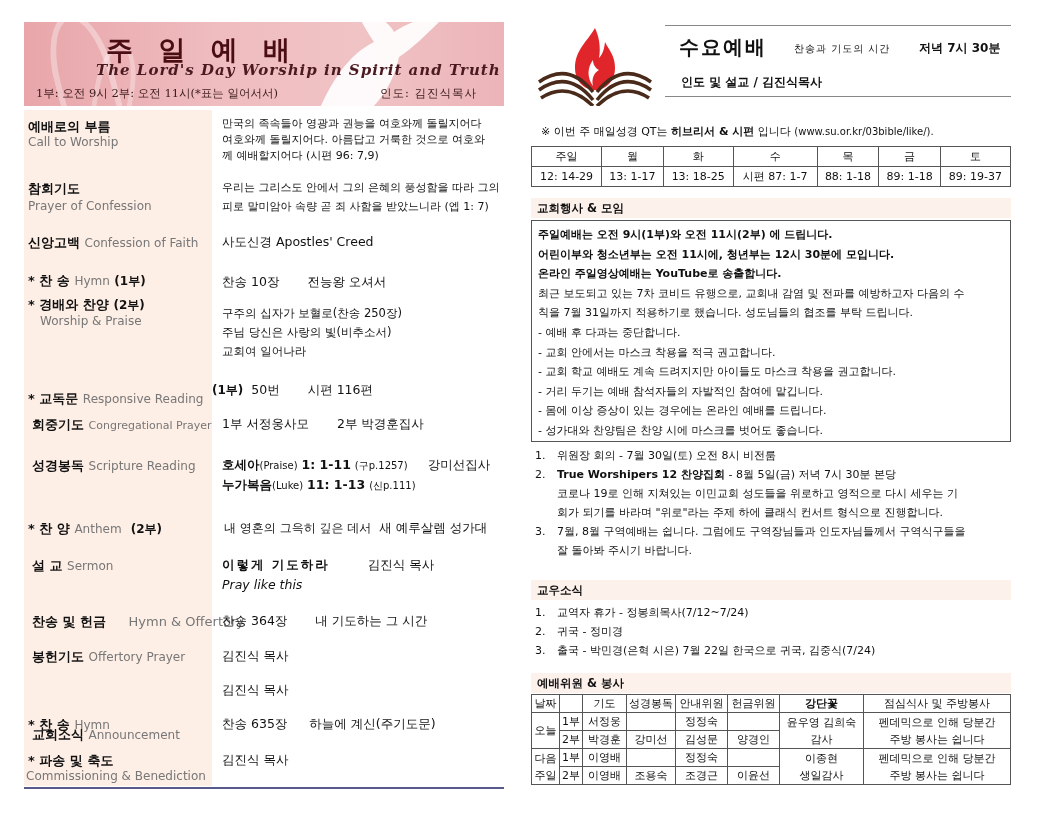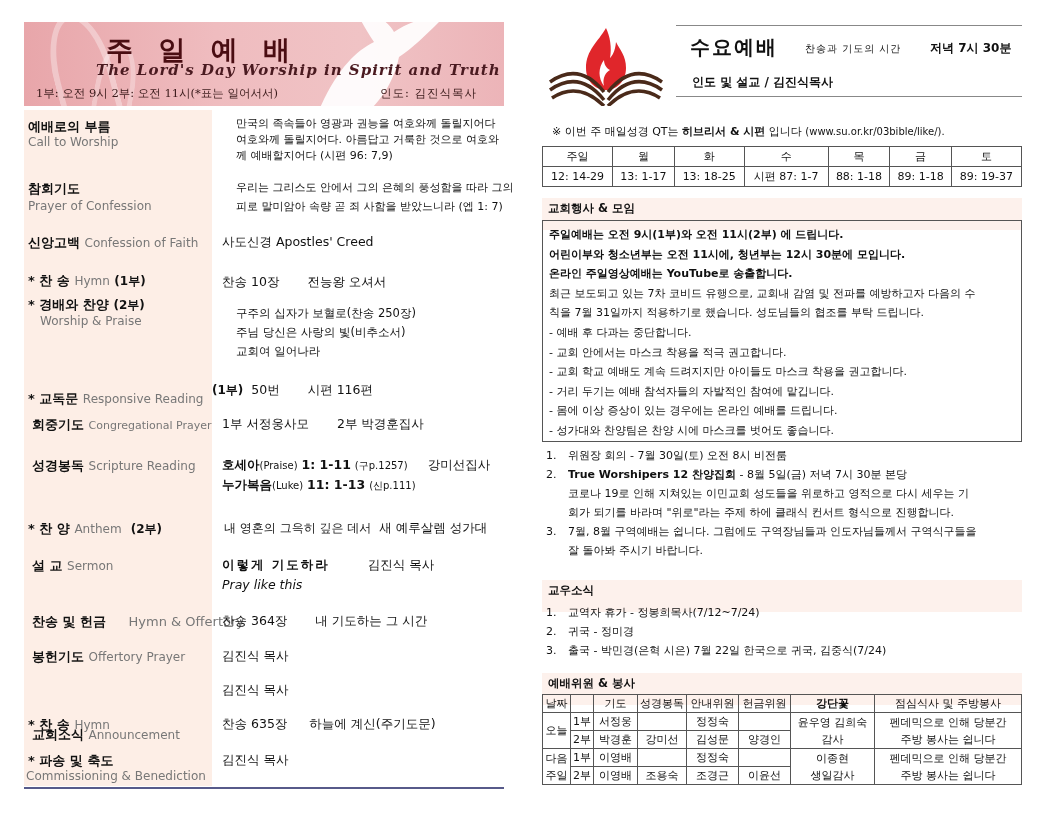--- a/index.html
+++ b/index.html
@@ -23,42 +23,42 @@
 
   .order-bg { position: absolute; left: 0; top: 88px; width: 188px; height: 676px; background: #fdeee6; }
   .order-line { position: absolute; left: 0; top: 765px; width: 480px; height: 2px; background: #575a8a; }
 
   .item { position: absolute; left: 0; width: 480px; }
   .item .label { position: absolute; left: 4px; font-size: 13px; font-weight: bold; color: #111; white-space: nowrap; }
   .item .label .en { font-weight: normal; color: #777; font-size: 12px; }
   .item .label .enb { font-weight: bold; color: #111; font-size: 12px; }
   .item .label-en2 { position: absolute; left: 4px; font-size: 12px; color: #777; white-space: nowrap; }
   .item .content { position: absolute; left: 198px; font-size: 12.5px; color: #111; white-space: nowrap; }
-  .item .content.small { font-size: 11px; line-height: 16px; margin-left: 14px; }
+  .item .content.small { font-size: 11px; line-height: 16px; }
   .gap { display: inline-block; width: 28px; }
   .sm { font-size: 10px; }
   .b { font-weight: bold; }
   .it { font-style: italic; font-size: 10.5px; }
 
   
-  .right { position: absolute; left: 540px; top: 20px; width: 482px; height: 776px; }
+  .right { position: absolute; left: 529px; top: 20px; width: 482px; height: 776px; }
   .logo { position: absolute; left: 0; top: 0; width: 132px; height: 86px; }
   .hdr-line-top { position: absolute; left: 136px; top: 5px; width: 346px; height: 1px; background: #888; }
   .hdr-line-bot { position: absolute; left: 136px; top: 76px; width: 346px; height: 1px; background: #888; }
   .wed-title { position: absolute; left: 150px; top: 14px; font-size: 20px; font-weight: bold; letter-spacing: 2px; }
   .wed-sub { position: absolute; left: 265px; top: 22px; font-size: 10px; letter-spacing: 1px; font-family: "DejaVu Serif", serif; }
   .wed-time { position: absolute; left: 390px; top: 20px; font-size: 12px; font-weight: bold; }
   .wed-leader { position: absolute; left: 152px; top: 54px; font-size: 12px; font-weight: bold; }
 
   .qt-line { position: absolute; left: 12px; top: 104px; font-size: 11px; white-space: nowrap; }
   .qt-line .url { font-size: 10px; }
   table.qt { position: absolute; left: 2px; top: 126px; width: 480px; border-collapse: collapse; font-size: 11px; }
   table.qt td { border: 1px solid #555; text-align: center; height: 20px; padding: 0 2px; white-space: nowrap; }
 
-  .sec-head { position: absolute; left: 2px; width: 480px; height: 32px; background: #fdf1ec; font-size: 11.5px; font-weight: bold; padding-left: 6px; line-height: 20px; }
+  .sec-head { position: absolute; left: 2px; width: 480px; height: 20px; background: #fdf1ec; font-size: 11.5px; font-weight: bold; padding-left: 6px; line-height: 20px; }
 
   .notice-box { position: absolute; left: 2px; top: 200px; width: 480px; height: 222px; border: 1.5px solid #555; padding: 4px 6px; }
   .notice-box .nl { font-size: 11px; height: 19.6px; line-height: 19.6px; white-space: nowrap; }
   .notice-box .nl.b { font-weight: bold; }
 
   .olist { position: absolute; left: 6px; font-size: 11px; }
   .olist .row { position: relative; height: 19px; line-height: 19px; white-space: nowrap; }
   .olist .num { position: absolute; left: 0; }
   .olist .txt { position: absolute; left: 22px; }
 

